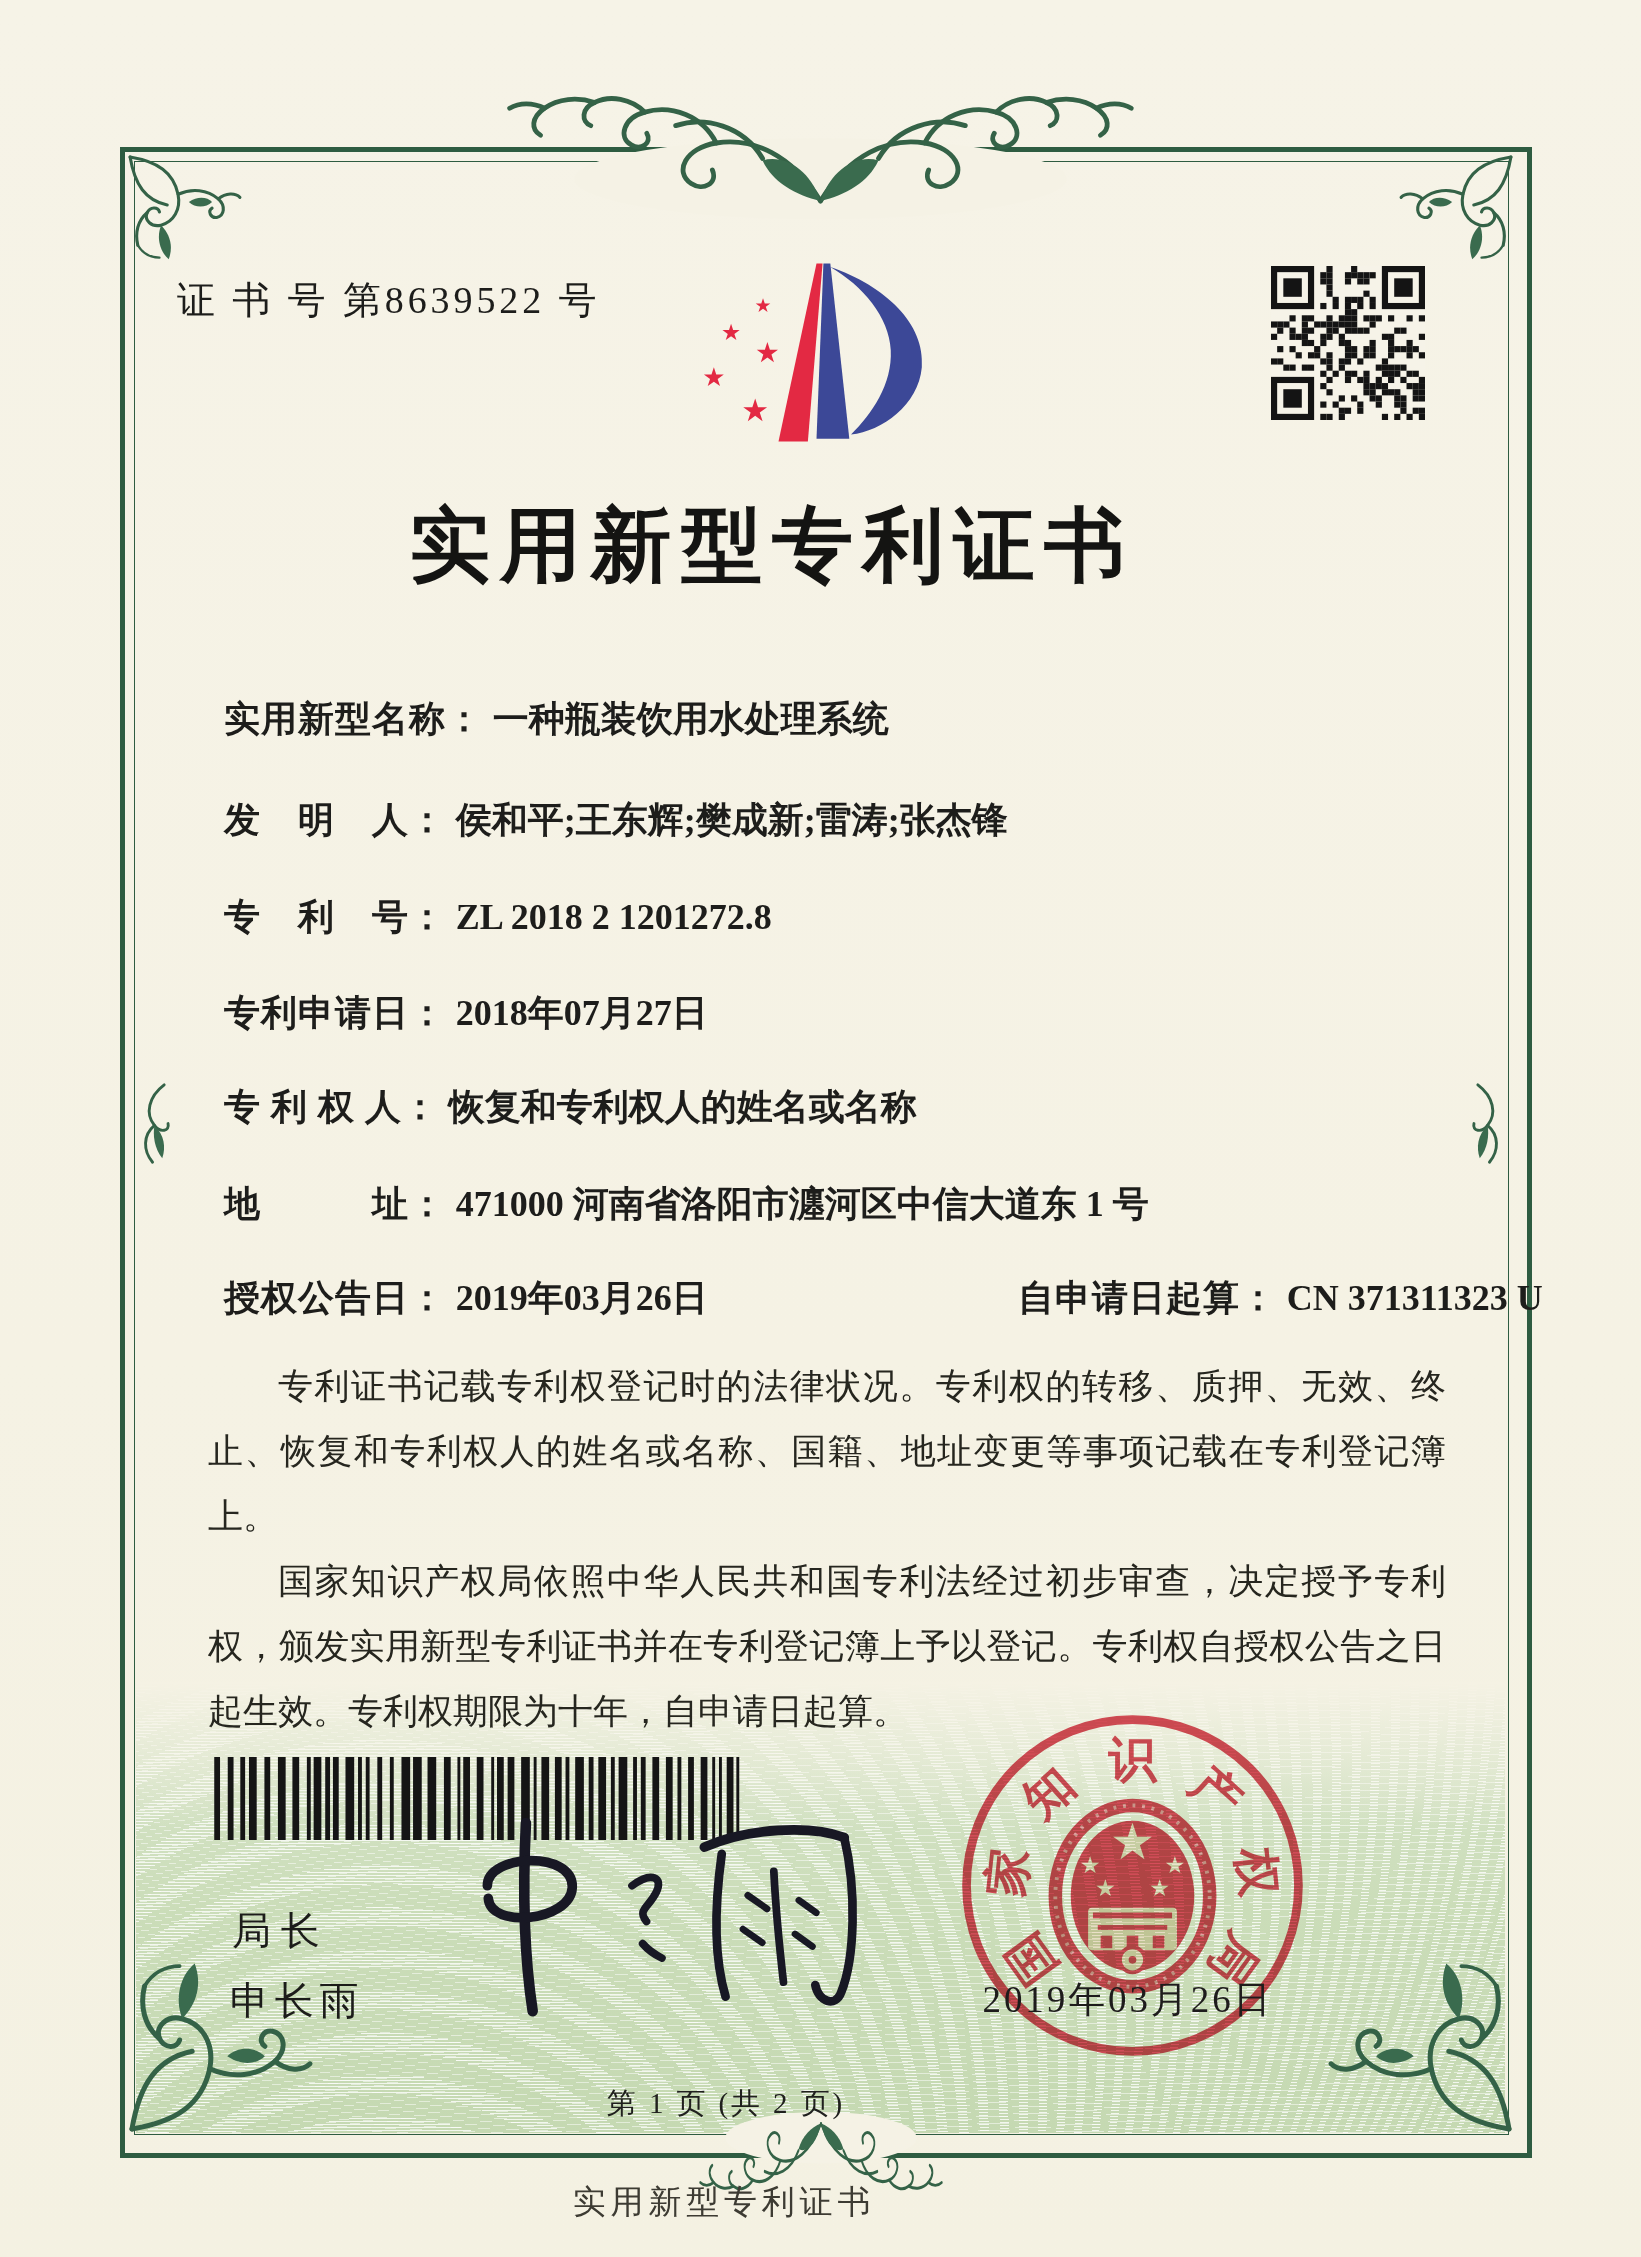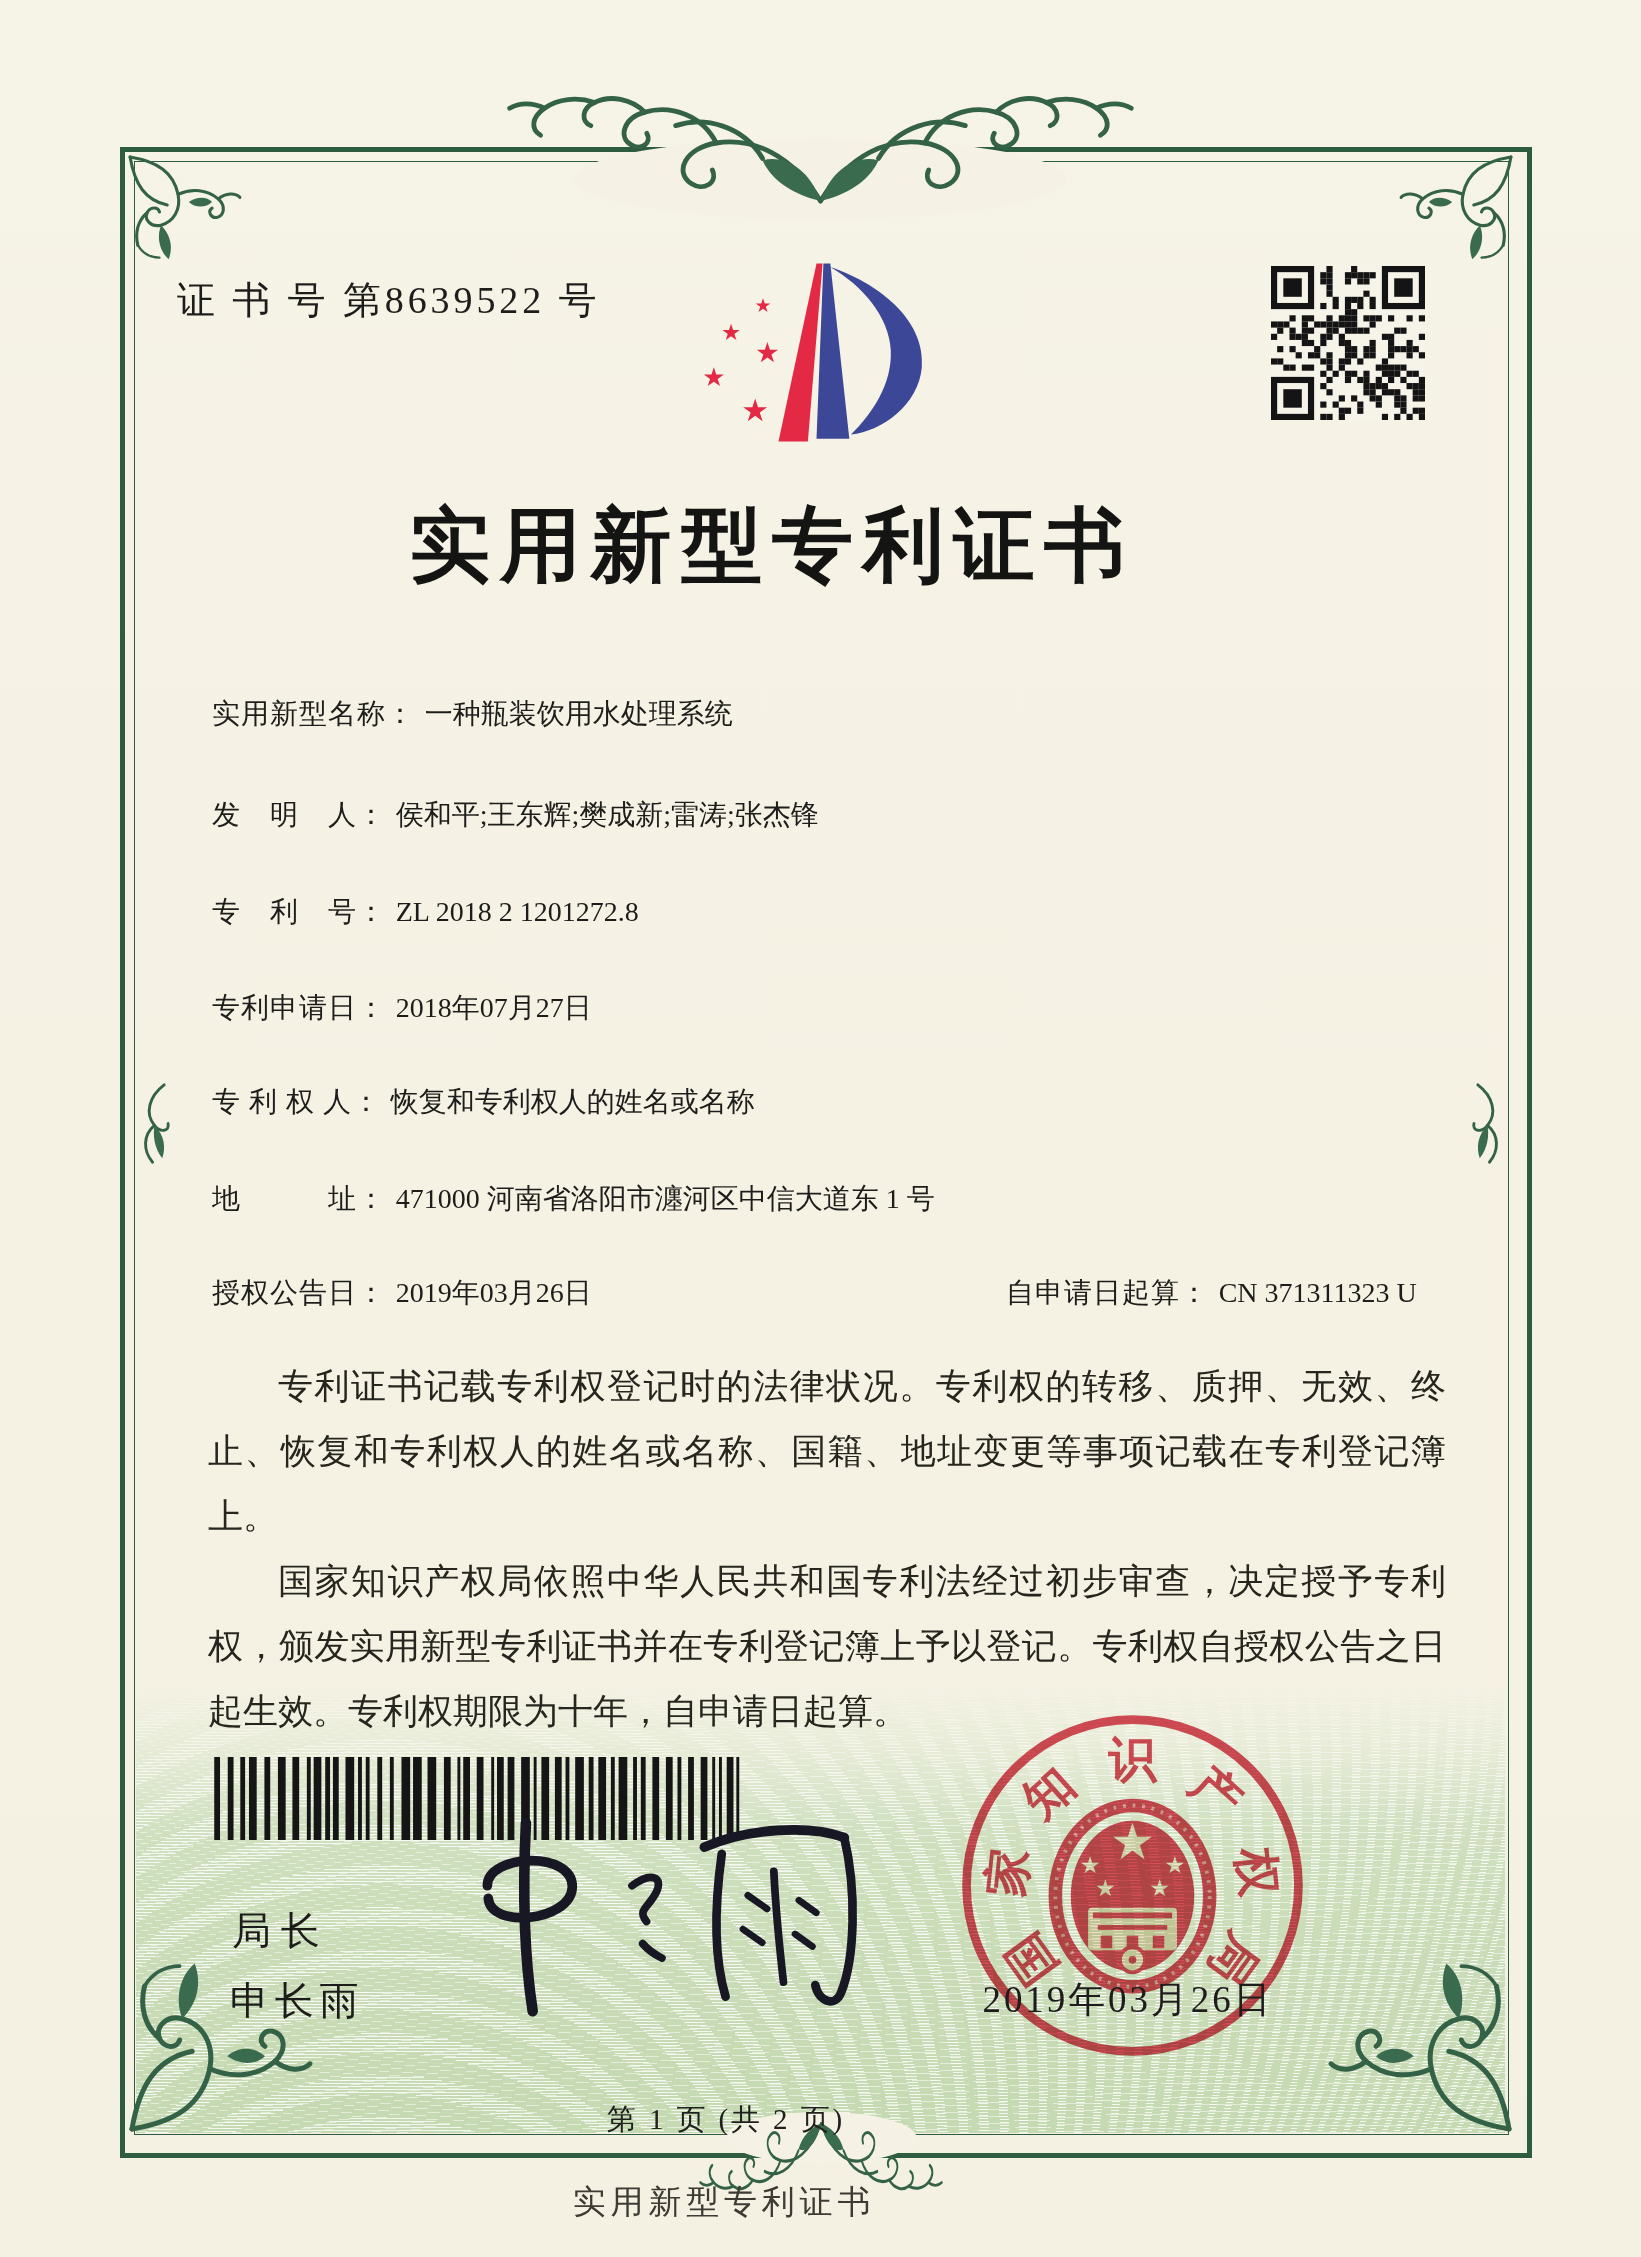--- a/index.html
+++ b/index.html
@@ -21,33 +21,33 @@
       repeating-radial-gradient(ellipse 170% 120% at 18% 245%, rgba(255,255,255,.78) 0 1.9px, rgba(255,255,255,0) 1.9px 12.6px),
       repeating-radial-gradient(ellipse 160% 110% at 85% -160%, rgba(255,255,255,.5) 0 1.9px, rgba(255,255,255,0) 1.9px 15.4px),
       linear-gradient(180deg,#dae6cd 0%,#cbddb9 50%,#c5d9b2 100%);
   }
   .band::before{content:"";position:absolute;left:0;top:0;right:0;height:145px;
     background:linear-gradient(180deg,#f5f2e4 0%,rgba(245,242,228,0) 100%);}
   
   .cert-no{position:absolute;left:177px;top:275px;font-size:38px;letter-spacing:3.9px;z-index:4;}
   .title{position:absolute;left:772px;top:492px;transform:translateX(-50%);
     font-size:81px;font-weight:700;letter-spacing:9.7px;white-space:nowrap;color:#141412;z-index:4;}
-  .field{position:absolute;left:212px;font-size:28px;white-space:nowrap;z-index:4;}
+  .field{position:absolute;left:224px;font-size:36px;white-space:nowrap;z-index:4;font-weight:bold;}
   .flabel{letter-spacing:1px;}
   .fvalue{margin-left:9.7px;}
   .grant2{position:absolute;left:794px;top:0;}
   .body-text{position:absolute;left:208px;top:1354px;width:1238px;z-index:4;
     font-size:35px;line-height:65px;text-align:justify;color:#26261f;}
   .body-text p{margin:0;text-indent:70px;}
   .director-title{position:absolute;left:232px;top:1904px;font-size:39px;letter-spacing:9.7px;z-index:4;color:#1c1c1a;}
   .director-name{position:absolute;left:230px;top:1974px;font-size:39px;letter-spacing:5.8px;z-index:4;color:#1c1c1a;}
   .seal-date{position:absolute;left:1128px;top:1975px;transform:translateX(-50%);
     font-size:37px;letter-spacing:2.9px;color:#1e1c1c;z-index:6;white-space:nowrap;}
   .page-info{position:absolute;left:726px;top:2084px;transform:translateX(-50%);
-    font-size:29px;letter-spacing:2.9px;z-index:4;color:#20201e;white-space:nowrap;margin-top:16px;}
+    font-size:29px;letter-spacing:2.9px;z-index:4;color:#20201e;white-space:nowrap;}
   .back-note{position:absolute;left:724px;top:2180px;transform:translateX(-50%);
     font-size:33px;letter-spacing:4.8px;z-index:4;color:#3d3b33;white-space:nowrap;}
   
   .logo{position:absolute;left:687px;top:253px;z-index:4;}
   .qr{position:absolute;left:1271px;top:266px;z-index:4;}
   .barcode{position:absolute;left:214px;top:1757px;z-index:4;}
   .sign{position:absolute;left:415px;top:1794px;z-index:5;}
   .seal{position:absolute;left:954px;top:1707px;z-index:5;mix-blend-mode:multiply;opacity:.93;}
   .seal-ring-char{font-size:50px;font-weight:700;fill:#d8404f;
     font-family:"Liberation Serif","DejaVu Serif",serif;}

